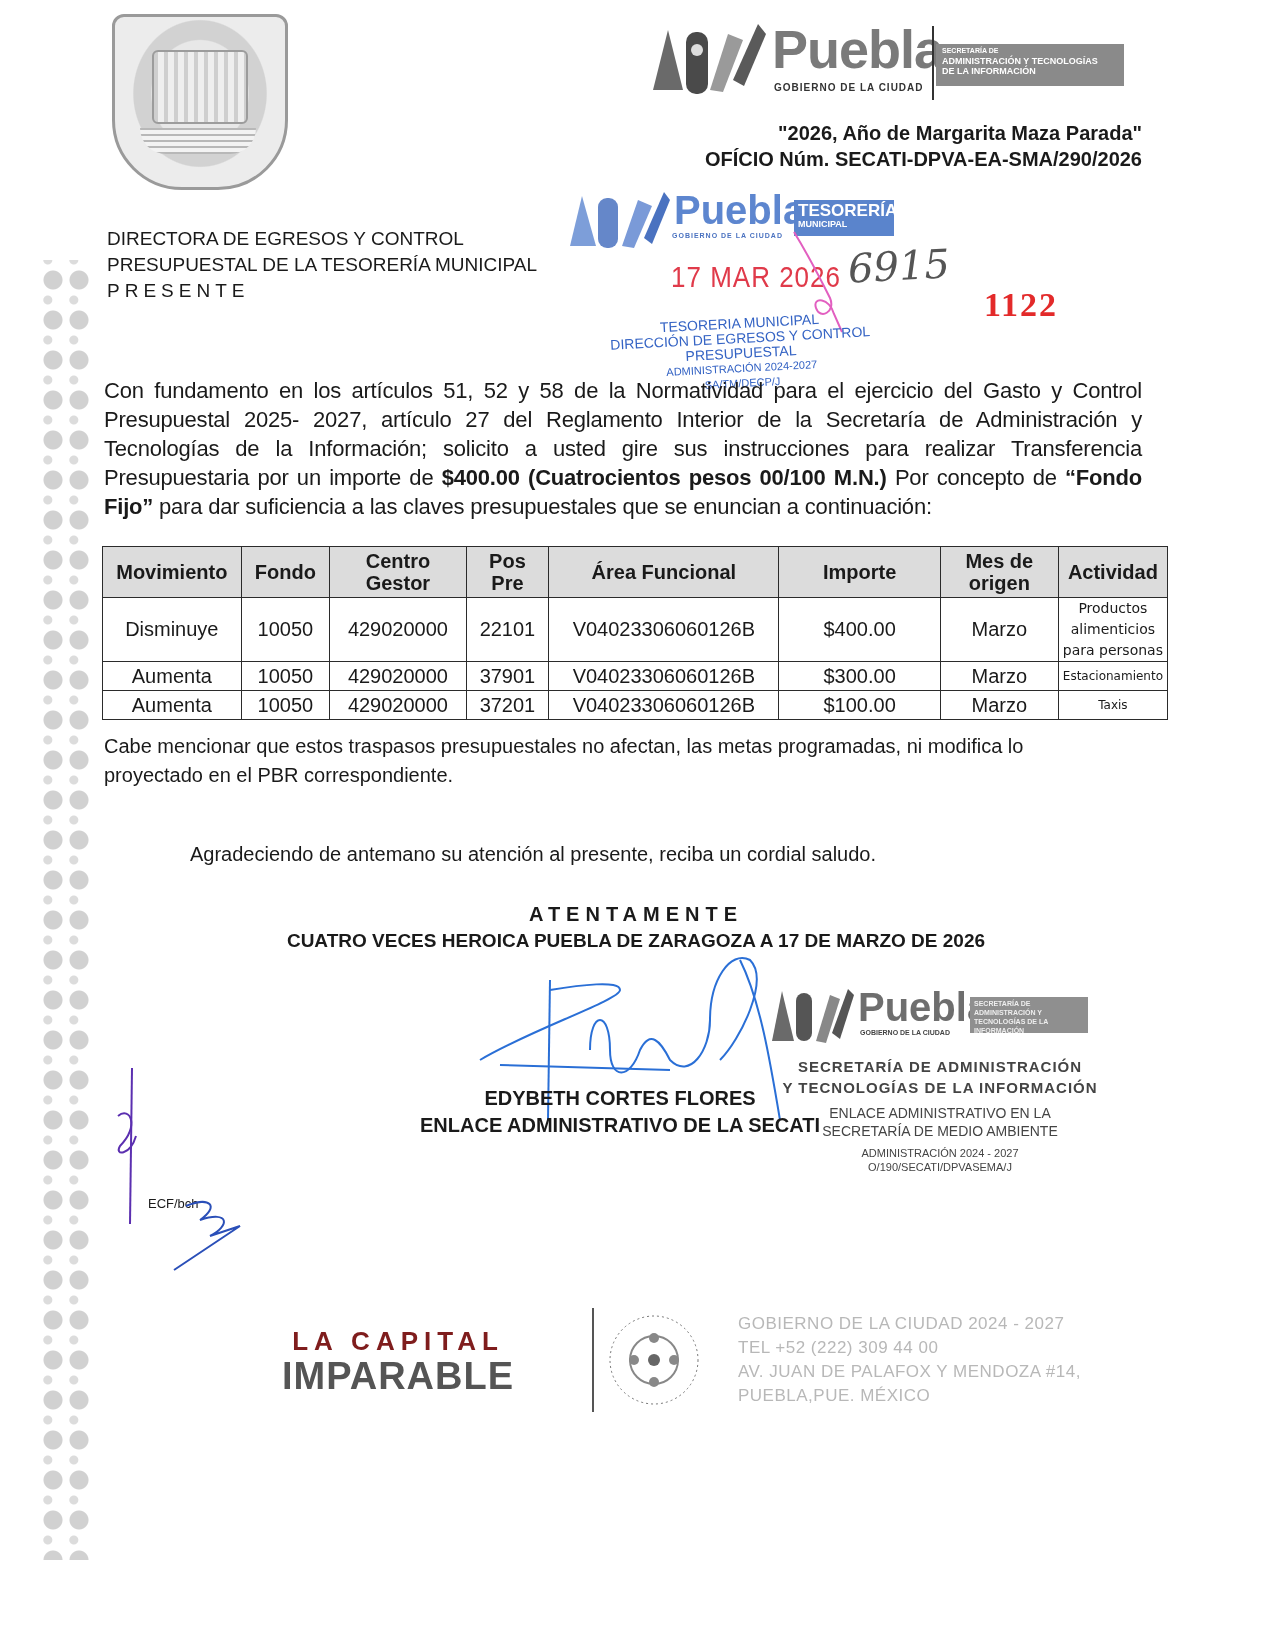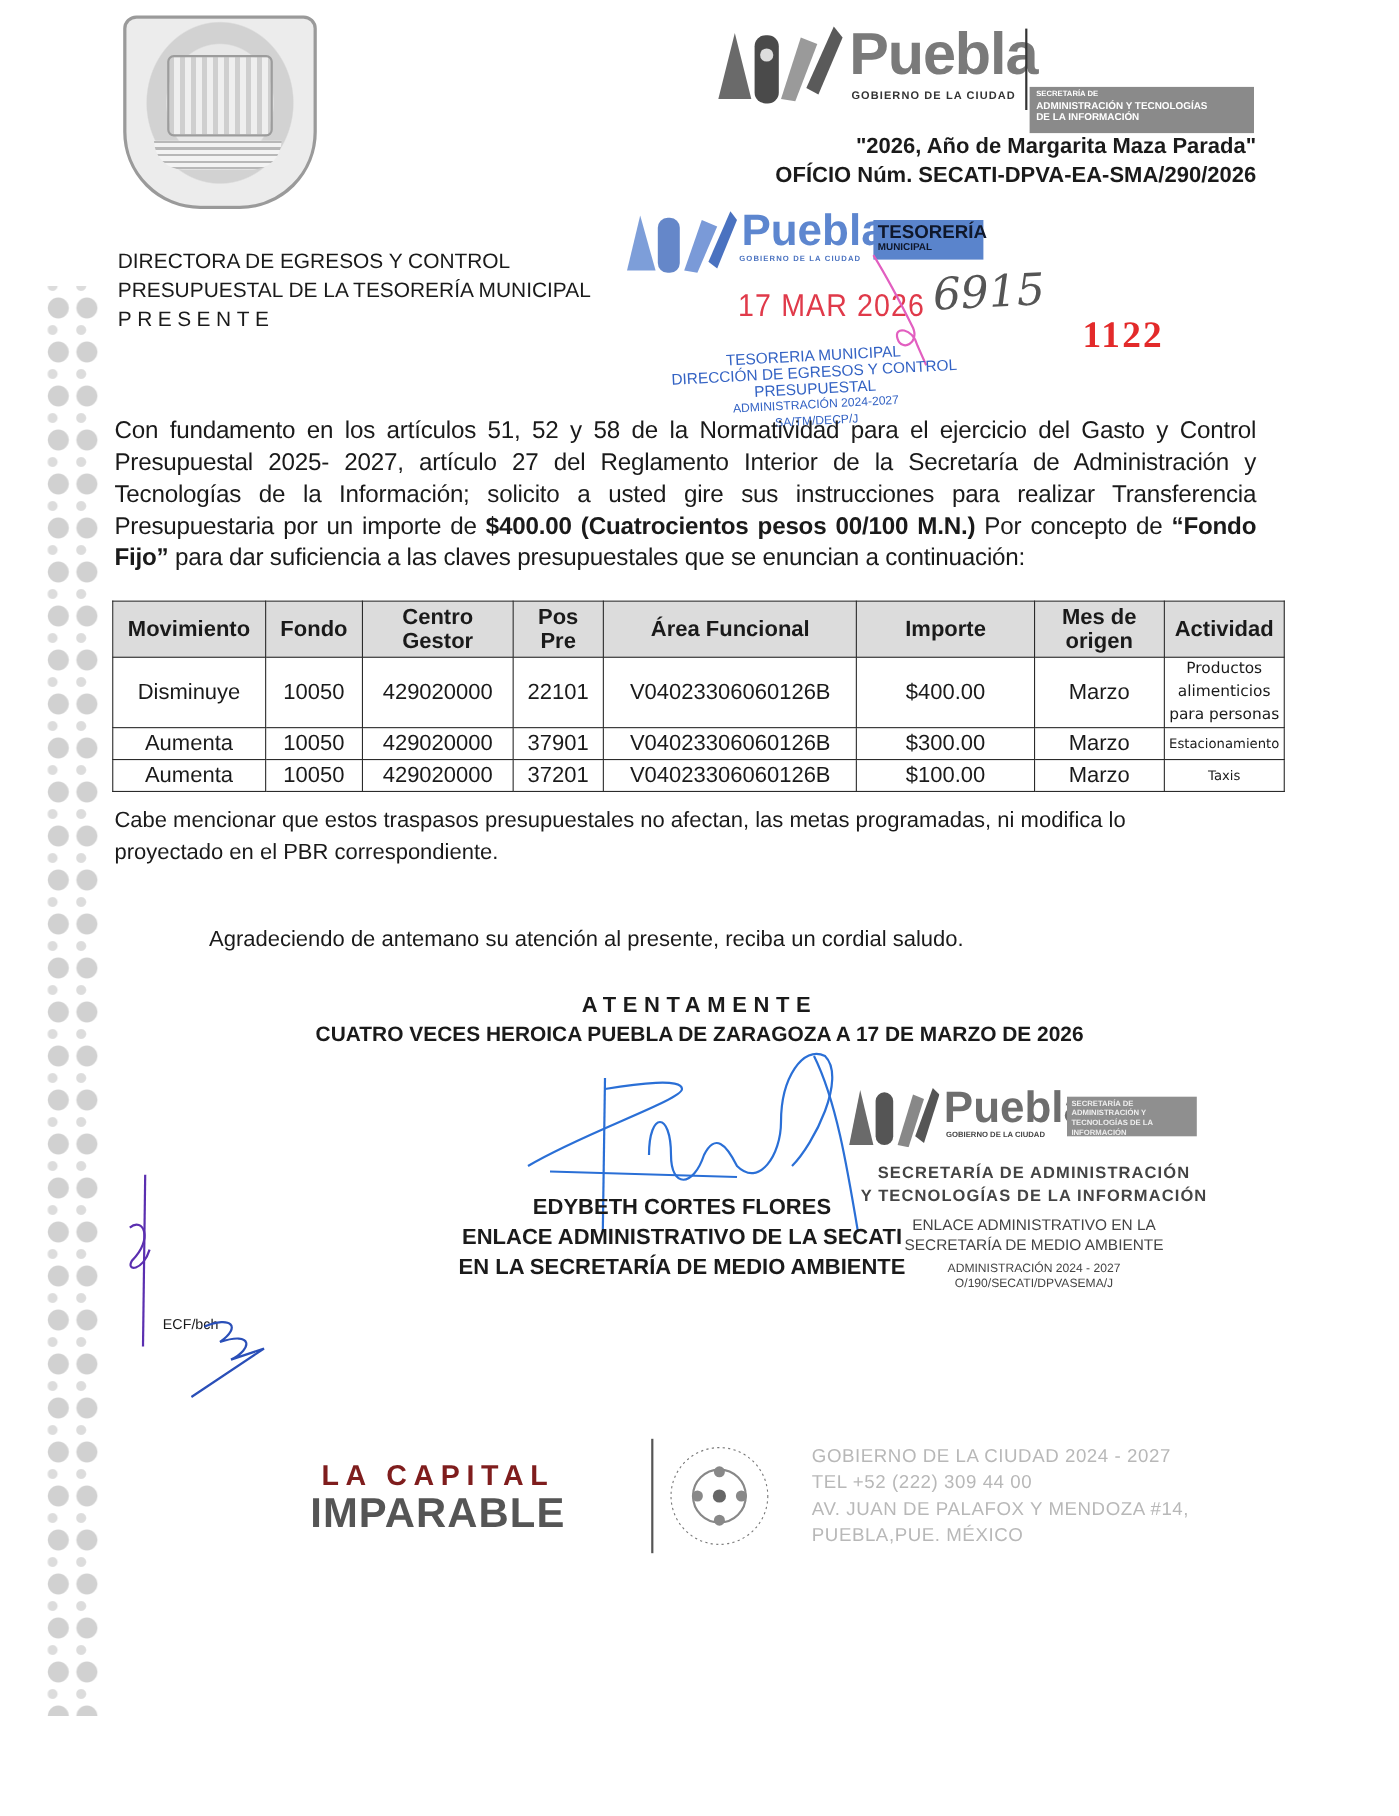--- a/index.html
+++ b/index.html
@@ -16,33 +16,33 @@
   
   .crest{left:112px;top:14px;width:170px;height:170px;border-radius:12px 12px 70px 70px;
     border:3px solid #9a9a9a;background:radial-gradient(ellipse at 50% 45%, #e8e8e8 0 40%, #d2d2d2 41% 55%, #ececec 56%);}
   .crest-inner{left:152px;top:50px;width:92px;height:70px;border:2px solid #9c9c9c;border-radius:6px;background:repeating-linear-gradient(90deg,#cfcfcf 0 4px,#efefef 4px 10px);}
   .crest-waves{left:140px;top:128px;width:116px;height:26px;background:repeating-linear-gradient(0deg,#b8b8b8 0 2px,#f3f3f3 2px 6px);border-radius:0 0 40px 40px;}
   
   .logo-art{left:648px;top:20px;width:120px;height:80px;}
   .logo-word{left:772px;top:18px;font-size:54px;font-weight:bold;color:#7a7a7a;letter-spacing:-1px;}
   .logo-sub{left:774px;top:82px;font-size:10px;font-weight:bold;letter-spacing:1px;color:#333;}
   .logo-divider{left:932px;top:26px;width:2px;height:74px;background:#333;}
-  .logo-box{left:936px;top:44px;width:204px;height:42px;background:#8a8a8a;color:#fff;padding:2px 6px;box-sizing:border-box;font-size:9px;font-weight:bold;line-height:10px;margin-top:35px;}
+  .logo-box{left:936px;top:44px;width:188px;height:42px;background:#8a8a8a;color:#fff;padding:2px 6px;box-sizing:border-box;font-size:9px;font-weight:bold;line-height:10px;}
   .logo-box .small{font-size:7px;}
   .year-line{right:130px;top:122px;font-size:20px;font-weight:bold;text-align:right;}
   .oficio-line{right:130px;top:148px;font-size:20px;font-weight:bold;text-align:right;}
   
   .addr{left:107px;top:226px;font-size:19px;line-height:26px;}
   .addr .name{font-weight:bold;}
   .addr .presente{letter-spacing:5px;}
   
   .stamp-tes{left:566px;top:188px;width:330px;height:70px;}
   .stamp-tes .word{position:absolute;left:108px;top:0;font-size:40px;font-weight:bold;color:#5d86cf;}
   .stamp-tes .sub{position:absolute;left:106px;top:44px;font-size:7px;font-weight:bold;color:#4a72c0;letter-spacing:1px;}
-  .stamp-tes .box{position:absolute;left:228px;top:12px;width:100px;height:36px;background:#5a84cc;color:#0f172a;font-size:17px;font-weight:bold;line-height:17px;padding:2px 4px;box-sizing:border-box;}
+  .stamp-tes .box{position:absolute;left:228px;top:12px;width:100px;height:36px;background:#5a84cc;color:#ffffff;font-size:17px;font-weight:bold;line-height:17px;padding:2px 4px;box-sizing:border-box;}
   .stamp-tes .box .m{font-size:9px;line-height:10px;display:block;}
   .stamp-art{position:absolute;left:0;top:0;width:104px;height:62px;}
   .stamp-date{left:671px;top:262px;font-size:26px;color:#e03a4a;letter-spacing:1px;transform:scaleY(1.1);font-family:"Liberation Sans Narrow","Liberation Sans",sans-serif;}
   .hand-number{left:848px;top:243px;font-size:40px;color:#555;font-family:"DejaVu Serif",serif;font-style:italic;transform:rotate(-3deg);}
   .red-number{left:984px;top:286px;font-size:34px;color:#e32a2a;font-family:"Liberation Serif",serif;font-weight:bold;letter-spacing:2px;}
   .stamp-blue{left:598px;top:316px;width:286px;text-align:center;color:#3463c4;font-size:14px;line-height:15px;transform:rotate(-3deg);}
   .stamp-blue .small{font-size:11px;}
   
   .para{left:104px;top:376px;width:1038px;font-size:22px;line-height:29px;text-align:justify;font-family:"Liberation Sans",sans-serif;letter-spacing:-0.2px;}
   .para b{font-weight:bold;}
@@ -220,21 +220,20 @@
   <div class="l1">Y TECNOLOGÍAS DE LA INFORMACIÓN</div>
   <div class="l2">ENLACE ADMINISTRATIVO EN LA</div>
   <div class="l2" style="margin-top:0">SECRETARÍA DE MEDIO AMBIENTE</div>
   <div class="l3">ADMINISTRACIÓN 2024 - 2027</div>
   <div class="l3" style="margin-top:0">O/190/SECATI/DPVASEMA/J</div>
 </div>
 
 <div class="abs signer">
   <div>EDYBETH CORTES FLORES</div>
   <div>ENLACE ADMINISTRATIVO DE LA SECATI</div>
-  <div>EN LA SECRETARÍA DE MEDIO AMBIENTE</div>
 </div>
 
 <svg class="abs initials-sig" viewBox="0 0 40 160">
   <path d="M22 2 L20 158" stroke="#5b2fb0" stroke-width="2" fill="none"></path>
   <path d="M8 50 C20 40 30 60 10 80 C4 90 20 90 26 70" stroke="#5b2fb0" stroke-width="2" fill="none"></path>
 </svg>
 <div class="abs ecf">ECF/bch</div>
 <svg class="abs" style="left:170px;top:1196px;width:80px;height:76px" viewBox="0 0 80 76">
   <path d="M16 10 C40 0 50 10 30 24 C60 14 60 30 40 40 L70 30 L4 74" stroke="#2a4fb8" stroke-width="2" fill="none"></path>
 </svg>

